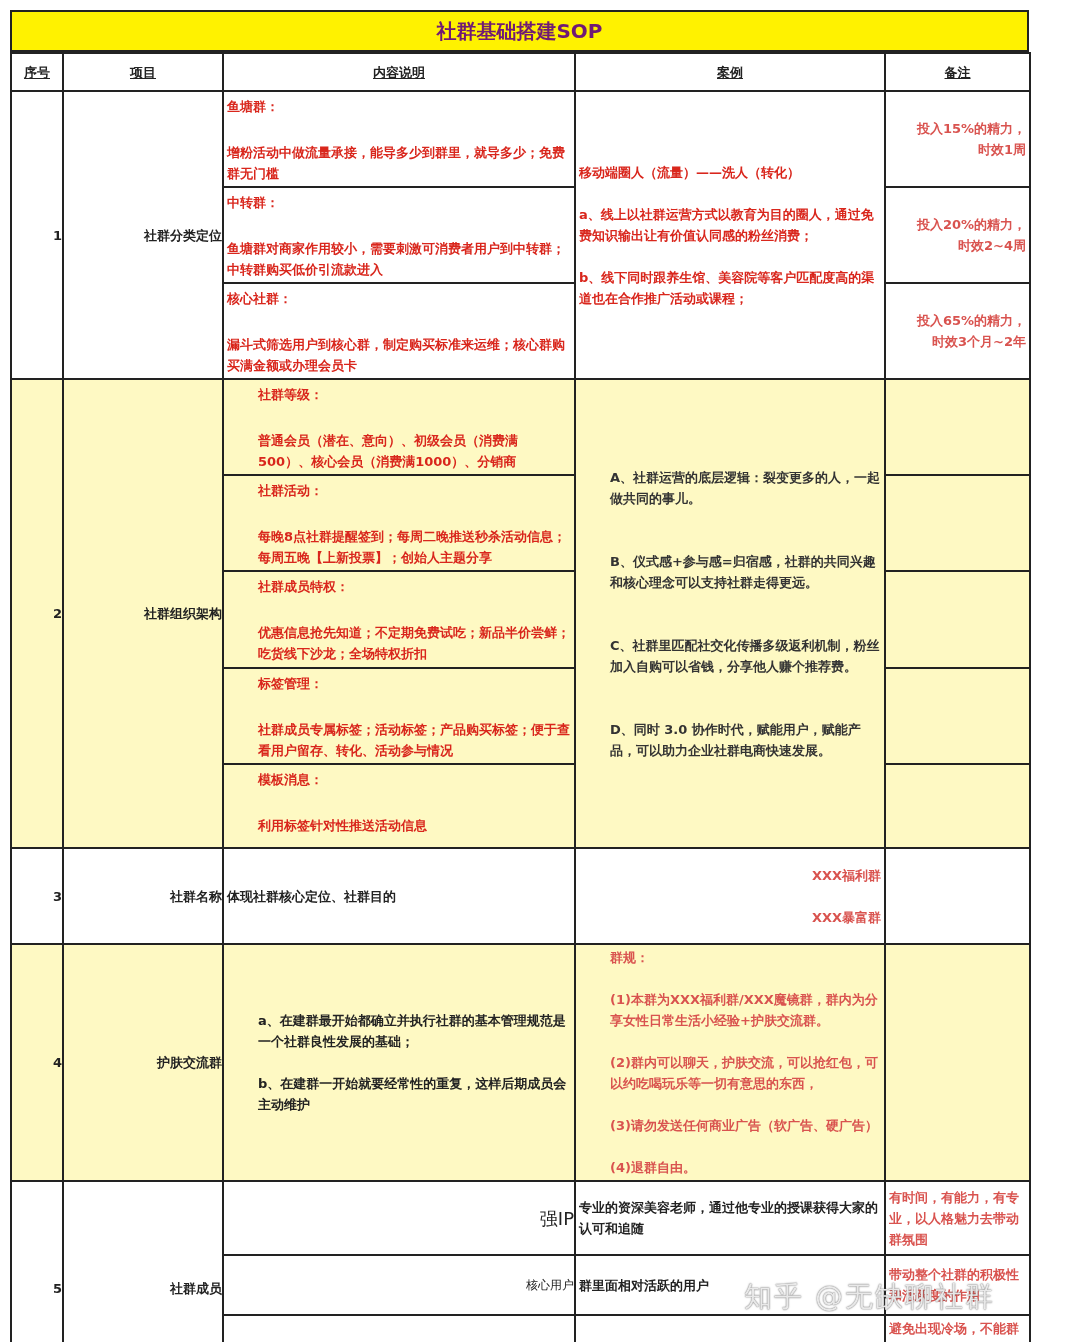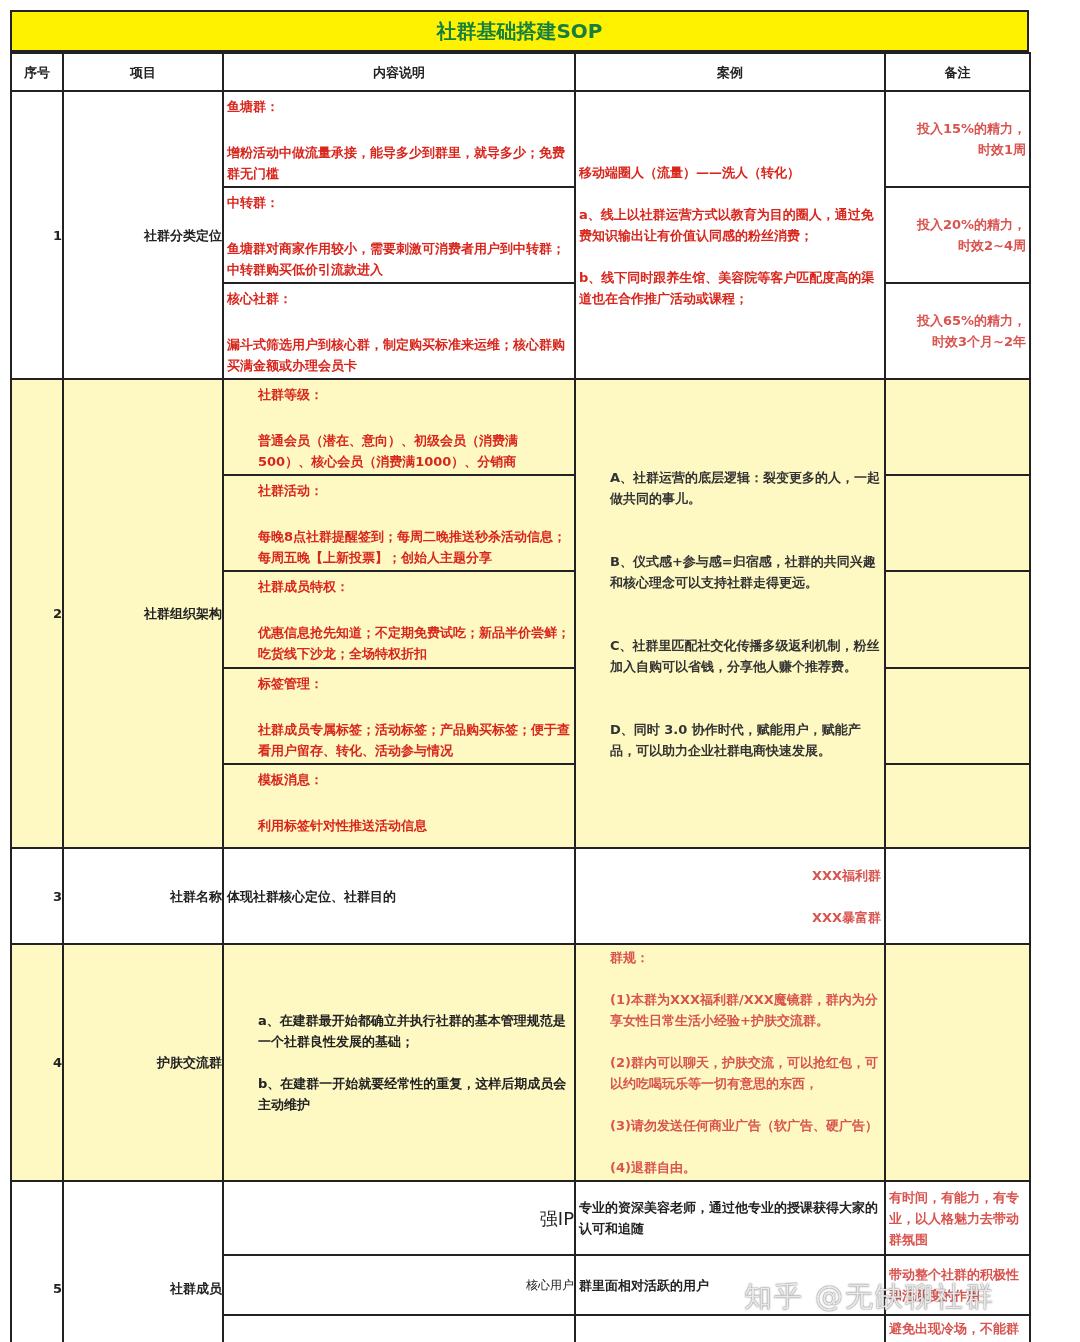--- a/index.html
+++ b/index.html
@@ -3,26 +3,26 @@
 <meta charset="utf-8">
 <style>
   * { box-sizing: border-box; margin: 0; padding: 0; }
   html, body { width: 1080px; height: 1342px; overflow: hidden; background: #ffffff; }
   body { font-family: "DejaVu Sans", "Liberation Sans", sans-serif; color: #222; position: relative; }
 
   .sheet { position: absolute; left: 10px; top: 10px; width: 1019px; }
   .title-bar {
     height: 42px; background: #fff200; border: 2px solid #222;
     display: flex; align-items: center; justify-content: center;
-    font-weight: bold; font-size: 20px; color: #15803d;
+    font-weight: bold; font-size: 20px; color: #701a75;
   }
 
   table { border-collapse: collapse; width: 1019px; table-layout: fixed; }
   td, th { border: 2px solid #222; font-size: 13px; line-height: 21px; vertical-align: middle; }
-  th { height: 38px; font-weight: bold; font-size: 13px; background: #fff; }
+  th { height: 38px; font-weight: bold; font-size: 13px; background: #fff; text-decoration: underline; }
   .c-no { width: 52px; }
   .c-item { width: 160px; }
   .c-content { width: 352px; }
   .c-case { width: 310px; }
   .c-note { width: 145px; }
 
   .yellow td { background: #fef9c3; padding-left: 31px; }
   .center { text-align: right; }
   .bold { font-weight: bold; }
   .red { color: #d9261c; }

